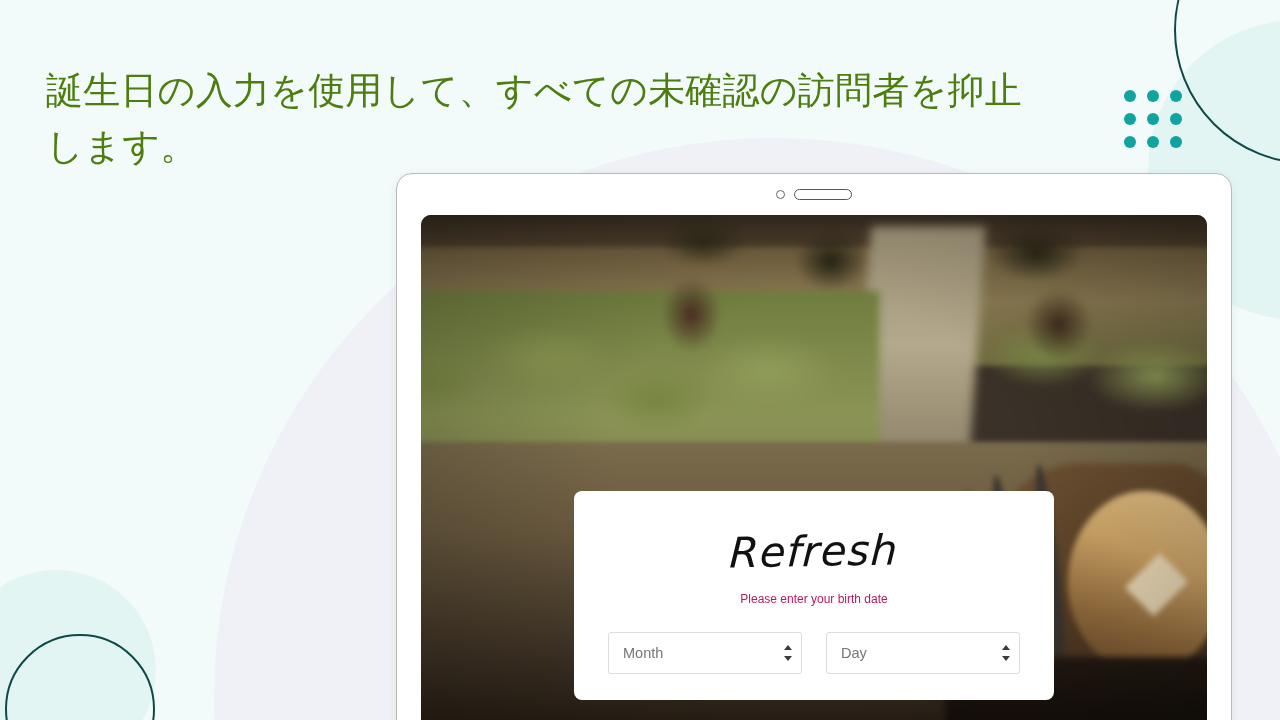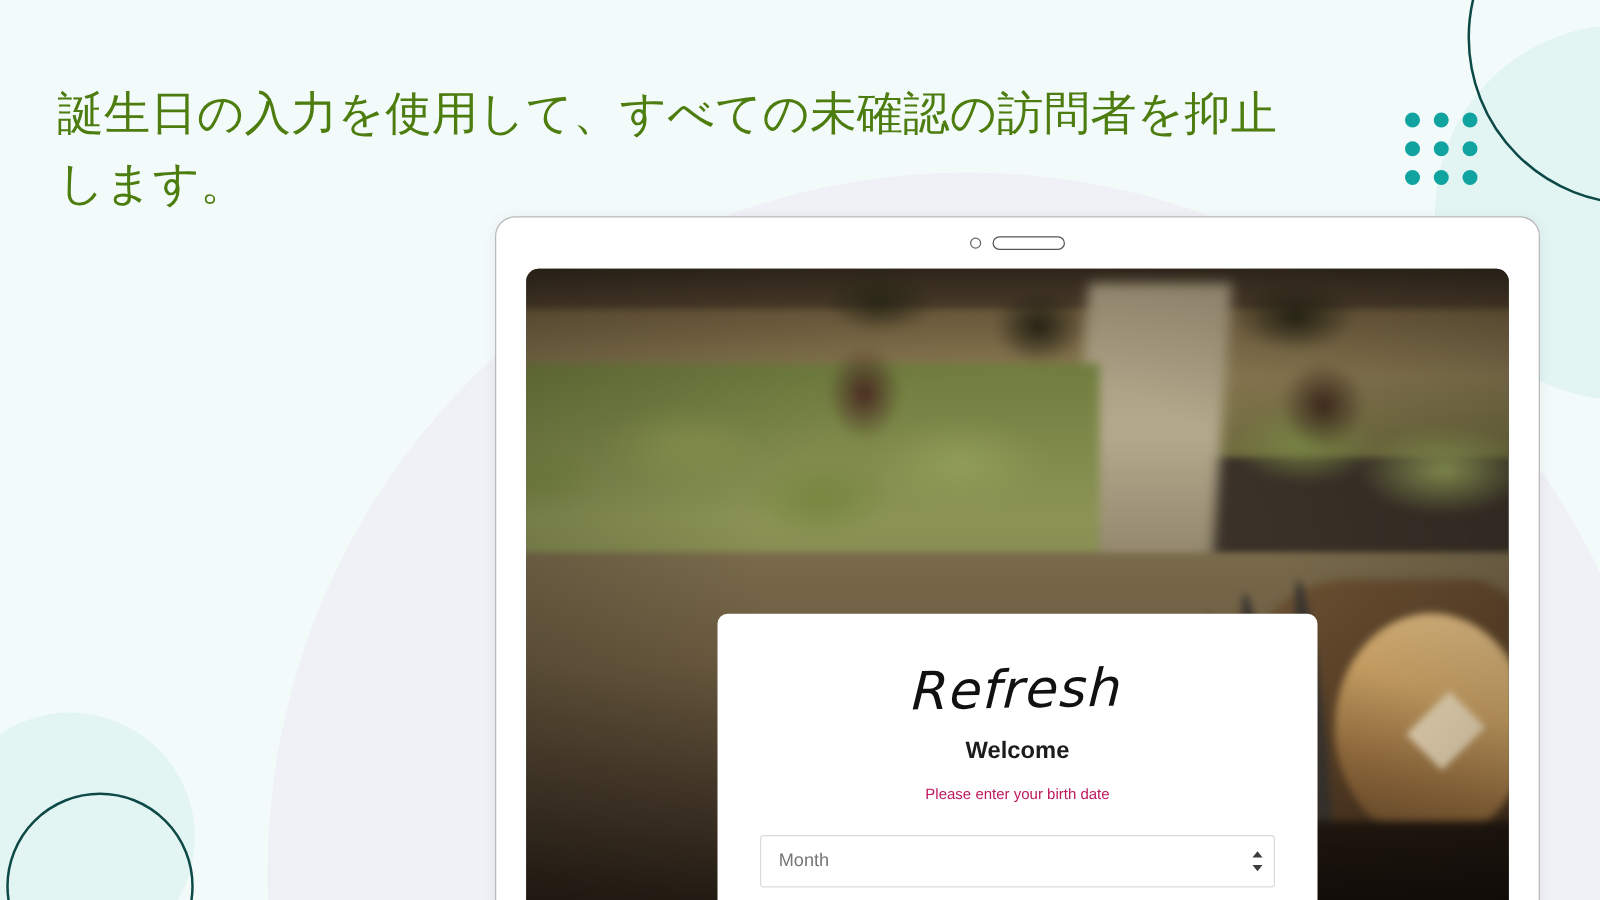--- a/index.html
+++ b/index.html
@@ -383,34 +383,40 @@
       <div class="barrel-face"></div>
       <div class="barrel-diamond"></div>
       <div class="rack"></div>
       <div class="vignette"></div>
     </div>
 
     <div class="card">
 
       <div class="brand-logo">Refresh</div>
 
-      <div class="welcome">Welcome</div>
 
       <div class="subtitle">Please enter your birth date</div>
 
       <div class="selects">
 
         <div class="select-field">
           <span class="sel-label">Month</span>
           <span class="stepper">
             <i class="up"></i>
               <i class="down"></i>
           </span>
         </div>
 
+        <div class="select-field">
+          <span class="sel-label">Day</span>
+          <span class="stepper">
+            <i class="up"></i>
+              <i class="down"></i>
+          </span>
+        </div>
 
 
       </div>
 
     </div>
 
   </div>
 </div>
 
 </body></html>

